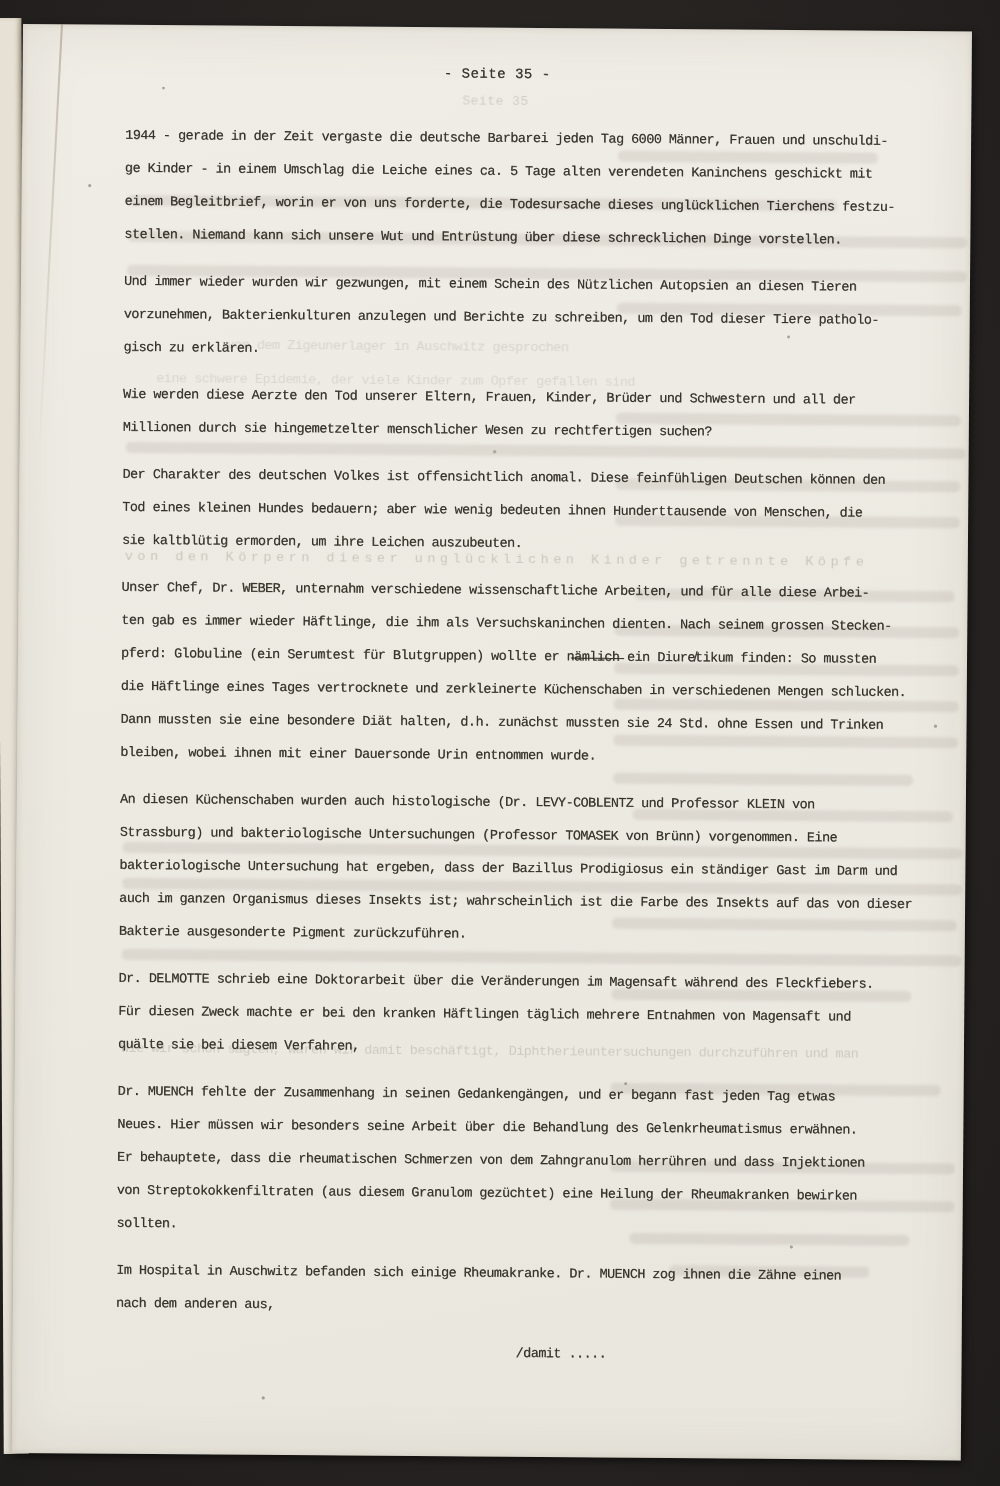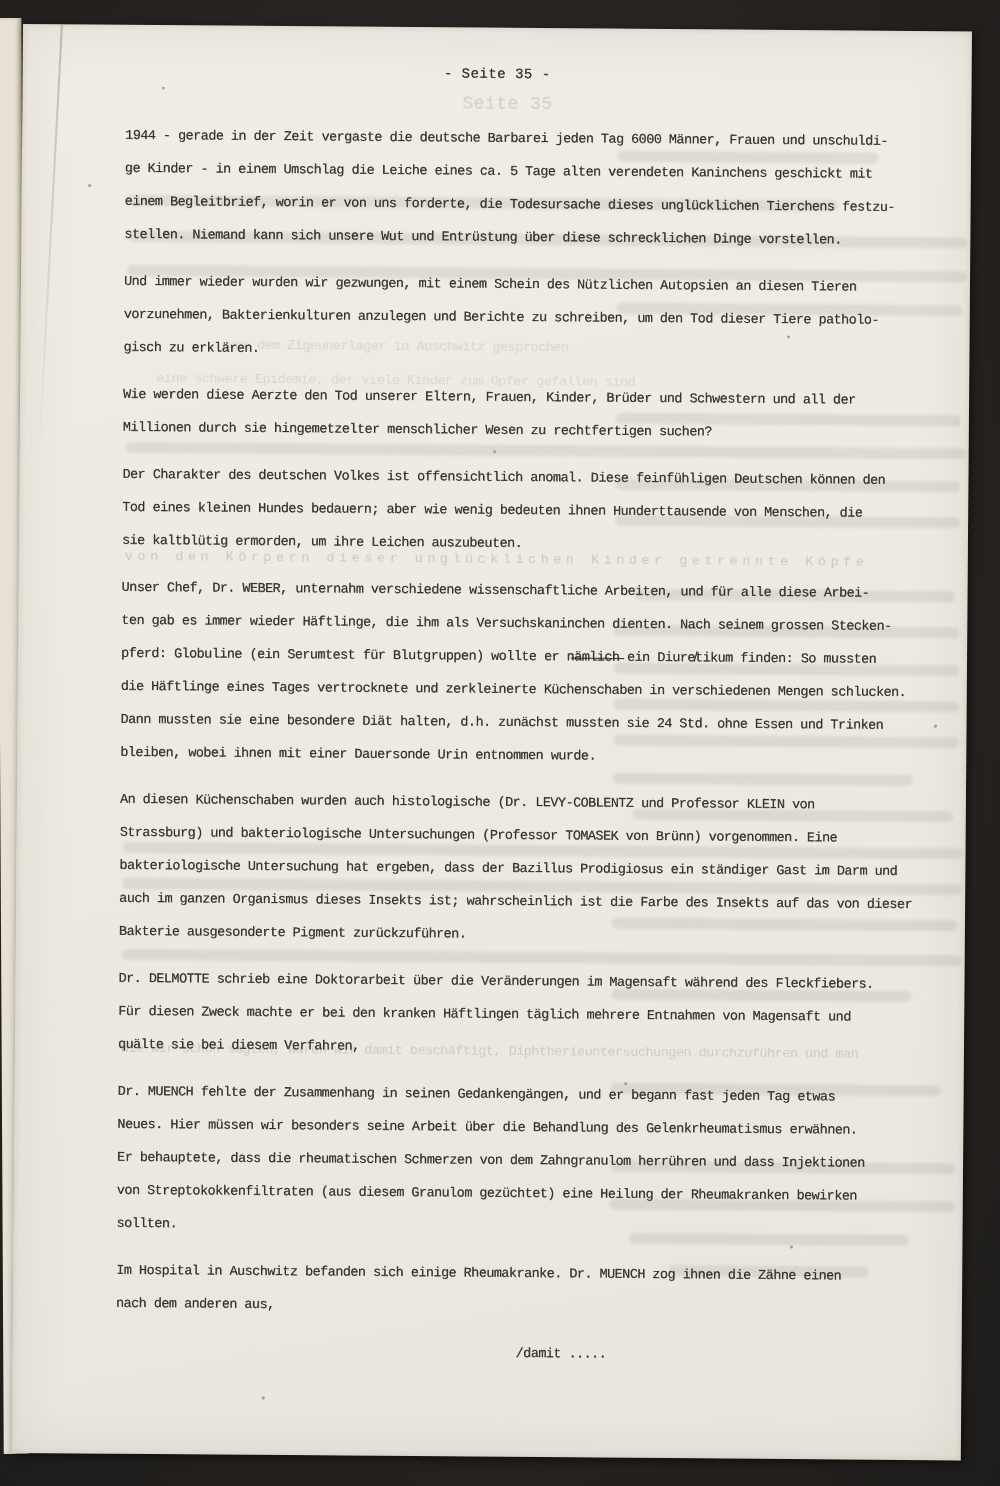--- a/index.html
+++ b/index.html
@@ -97,21 +97,21 @@
         <div class="ghost-stripe" style="top: 889px; left: 596px; width: 345px;"></div>
         <div class="ghost-stripe" style="top: 924px; left: 106px; width: 840px;"></div>
         <div class="ghost-stripe" style="top: 960px; left: 596px; width: 300px;"></div>
         <div class="ghost-stripe" style="top: 1054px; left: 596px; width: 330px;"></div>
         <div class="ghost-stripe" style="top: 1132px; left: 596px; width: 345px;"></div>
         <div class="ghost-stripe" style="top: 1170px; left: 596px; width: 345px;"></div>
         <div class="ghost-stripe" style="top: 1204px; left: 616px; width: 280px;"></div>
         <div class="ghost-stripe" style="top: 1236px; left: 656px; width: 200px;"></div>
       </div>
     <div class="ghost-layer">
-        <div class="ghost-line" style="top: 66px; left: 440px; font-size: 18px; opacity: 0.26; letter-spacing: 0.5px;">Seite 35</div>
+        <div class="ghost-line" style="top: 66px; left: 440px; font-size: 13px; opacity: 0.26; letter-spacing: 0.5px;">Seite 35</div>
         <div class="ghost-line" style="top: 312px; left: 206px; font-size: 13.5px; opacity: 0.2; letter-spacing: -0.5px;">von dem Zigeunerlager in Auschwitz gesprochen</div>
         <div class="ghost-line" style="top: 346px; left: 136px; font-size: 13.5px; opacity: 0.18; letter-spacing: -0.5px;">eine schwere Epidemie, der viele Kinder zum Opfer gefallen sind</div>
         <div class="ghost-line" style="top: 524px; left: 106px; font-size: 13.5px; opacity: 0.3; letter-spacing: 4.5px;">von den Körpern dieser unglücklichen Kinder getrennte Köpfe</div>
         <div class="ghost-line" style="top: 1016px; left: 106px; font-size: 13.5px; opacity: 0.26; letter-spacing: -0.5px;">Wie wir schon sagten, waren wir damit beschäftigt, Diphtherieuntersuchungen durchzuführen und man</div>
       </div>
 
     <div class="page-header">- Seite 35 -</div>
 
     <div class="doc-body">
 

